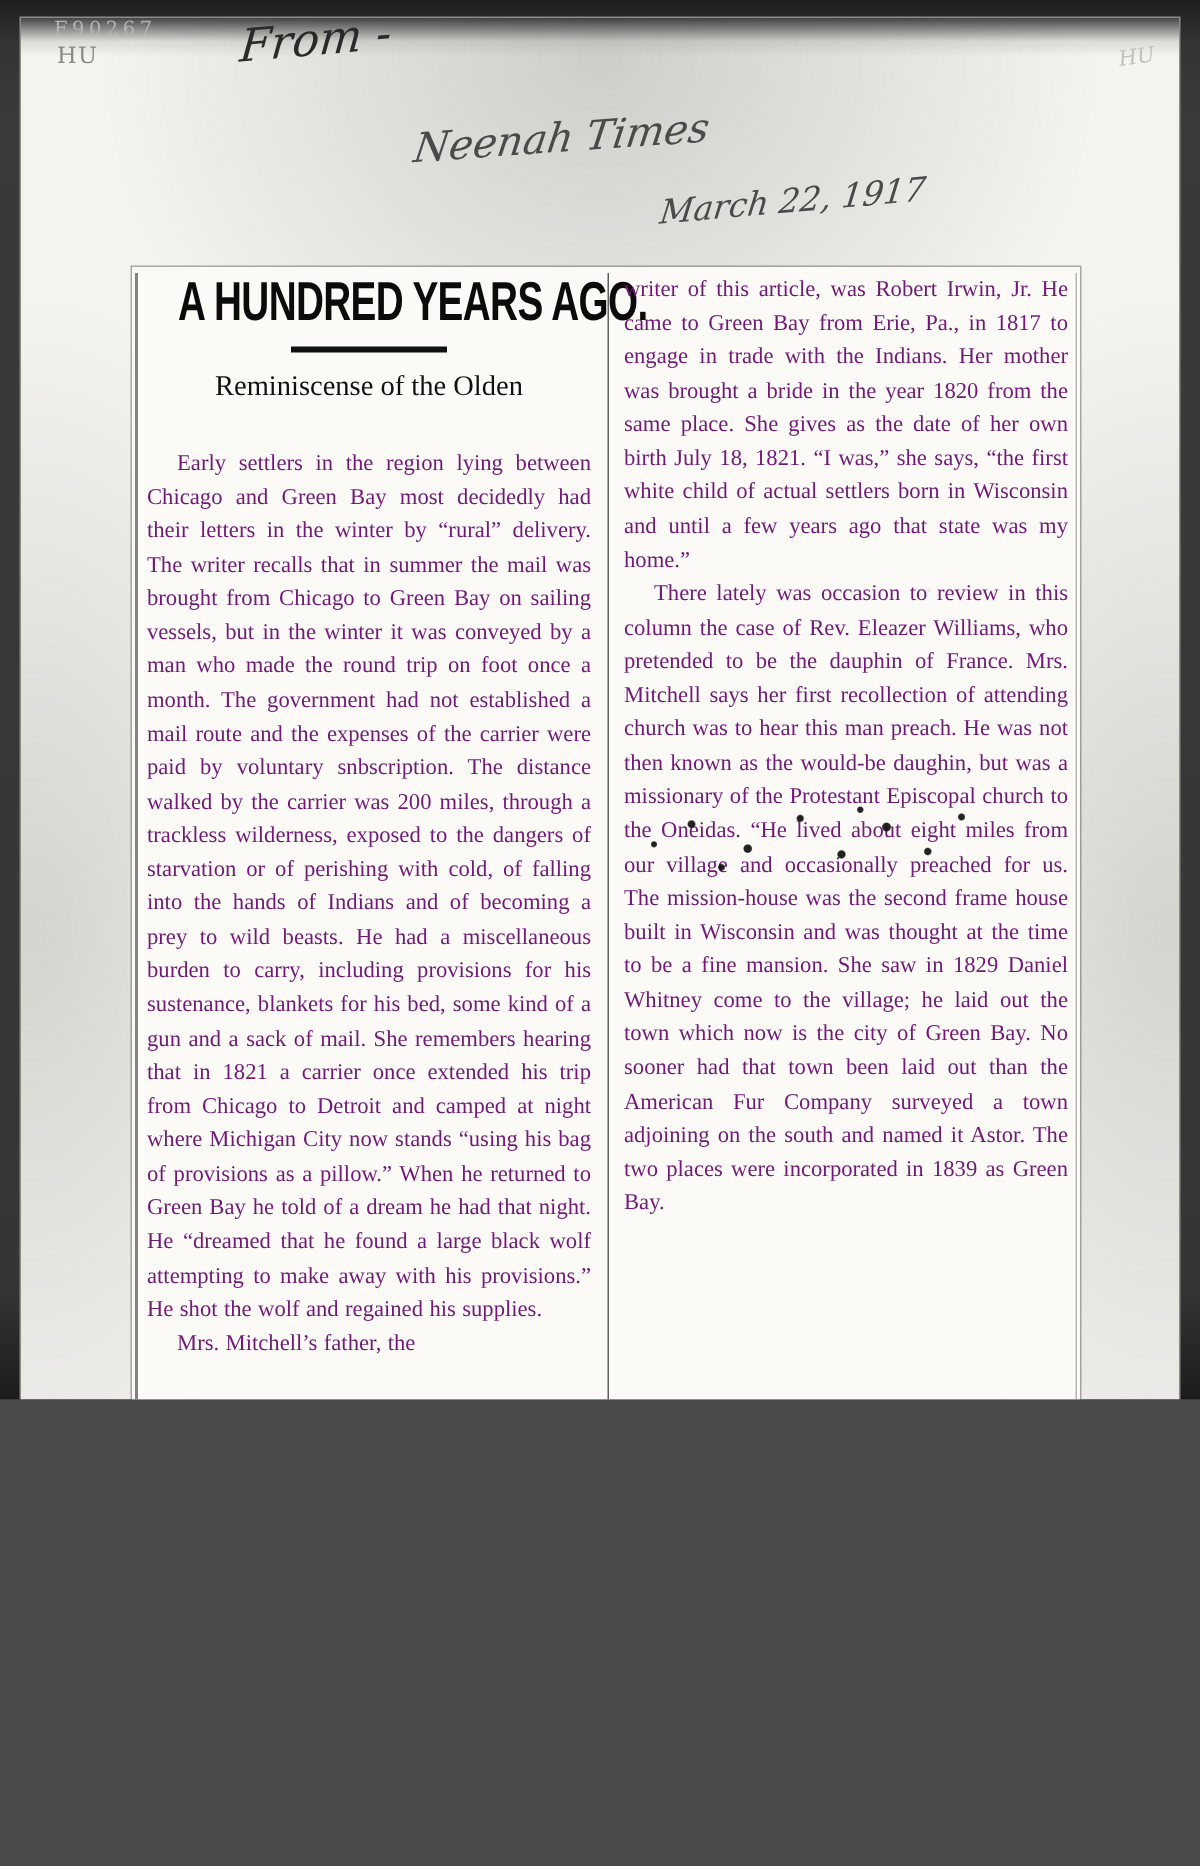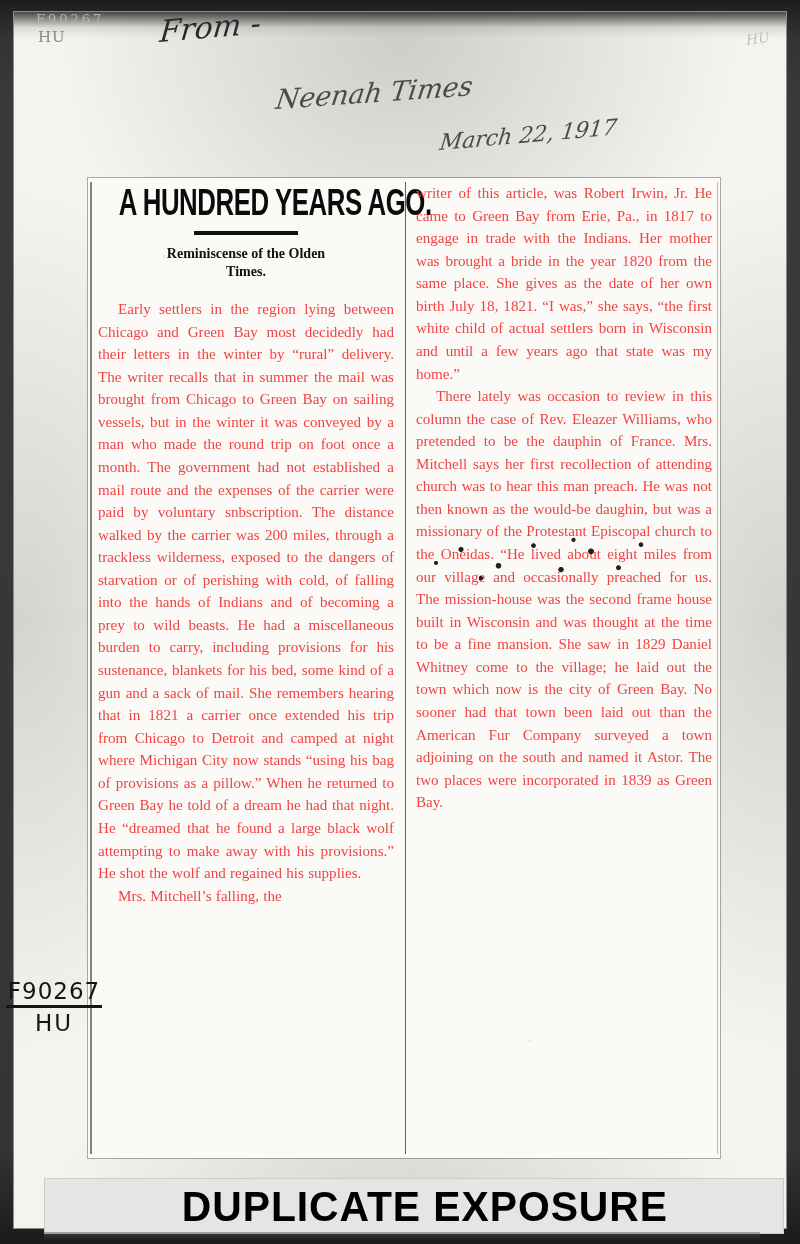--- a/index.html
+++ b/index.html
@@ -5,21 +5,21 @@
 <style>
   html, body {
     margin: 0;
     padding: 0;
     background: #4a4a4a;
   }
 
   #page {
     position: relative;
     width: 800px;
-    height: 1244px;
+    height: 933px;
     overflow: hidden;
     background: #2b2b2b;
     font-family: "Liberation Serif", serif;
   }
 
   
   .film-bg {
     position: absolute;
     inset: 0;
     background:
@@ -181,22 +181,22 @@
     white-space: nowrap;
   }
   .hl-divider {
     width: 104px;
     height: 4px;
     background: #111;
     margin: 16px auto 10px;
   }
   .subhead {
     font-family: "Liberation Serif", serif;
-    font-weight: bold;
-    font-size: 14px;
+    font-weight: normal;
+    font-size: 19px;
     line-height: 1.34;
     color: #111;
     padding: 0 8px;
   }
 
   
   .columns {
     position: absolute;
     left: 10px;
     top: 0;
@@ -217,21 +217,21 @@
     height: 972px;
     width: 1px;
     background: #3a3935;
     opacity: .8;
   }
 
   .body-text {
     font-family: "Liberation Serif", serif;
     font-size: 15.1px;
     line-height: 1.495;
-    color: #ef4444;
+    color: #701a75;
     text-align: justify;
     -webkit-hyphens: none;
     hyphens: none;
     word-spacing: .5px;
   }
   .body-text p {
     margin: 0;
     text-indent: 20px;
   }
   .body-text p + p { margin-top: 0; }
@@ -320,30 +320,29 @@
   </div>
 
   <div class="clipping">
     <div class="clip-left-rule"></div>
     <div class="clip-right-rule"></div>
 
     <div class="headline-block">
       <div class="headline">A HUNDRED YEARS AGO.</div>
       <div class="hl-divider"></div>
       <div class="subhead">Reminiscense of the Olden</div>
-      <div class="subhead">Times.</div>
     </div>
 
     <div class="columns">
       <div class="col-divider"></div>
 
       <div class="col col-left">
         <div class="body-text">
           <p>Early settlers in the region lying between Chicago and Green Bay most decidedly had their letters in the winter by “rural” delivery. The writer recalls that in summer the mail was brought from Chicago to Green Bay on sailing vessels, but in the winter it was conveyed by a man who made the round trip on foot once a month. The government had not established a mail route and the expenses of the carrier were paid by voluntary snbscription. The distance walked by the carrier was 200 miles, through a trackless wilderness, exposed to the dangers of starvation or of perishing with cold, of falling into the hands of Indians and of becoming a prey to wild beasts. He had a miscellaneous burden to carry, including provisions for his sustenance, blankets for his bed, some kind of a gun and a sack of mail. She remembers hearing that in 1821 a carrier once extended his trip from Chicago to Detroit and camped at night where Michigan City now stands “using his bag of provisions as a pillow.” When he returned to Green Bay he told of a dream he had that night. He “dreamed that he found a large black wolf attempting to make away with his provisions.” He shot the wolf and regained his supplies.</p>
-          <p>Mrs. Mitchell’s falling, the</p>
+          <p>Mrs. Mitchell’s father, the</p>
         </div>
       </div>
 
       <div class="col col-right">
         <div class="body-text">
           <p>writer of this article, was Robert Irwin, Jr. He came to Green Bay from Erie, Pa., in 1817 to engage in trade with the Indians. Her mother was brought a bride in the year 1820 from the same place. She gives as the date of her own birth July 18, 1821. “I was,” she says, “the first white child of actual settlers born in Wisconsin and until a few years ago that state was my home.”</p>
           <p>There lately was occasion to review in this column the case of Rev. Eleazer Williams, who pretended to be the dauphin of France. Mrs. Mitchell says her first recollection of attending church was to hear this man preach. He was not then known as the would-be daughin, but was a missionary of the Protestant Episcopal church to the Oneidas. “He lived about eight miles from our village and occasionally preached for us. The mission-house was the second frame house built in Wisconsin and was thought at the time to be a fine mansion. She saw in 1829 Daniel Whitney come to the village; he laid out the town which now is the city of Green Bay. No sooner had that town been laid out than the American Fur Company surveyed a town adjoining on the south and named it Astor. The two places were incorporated in 1839 as Green Bay.</p>
         </div>
       </div>
 

